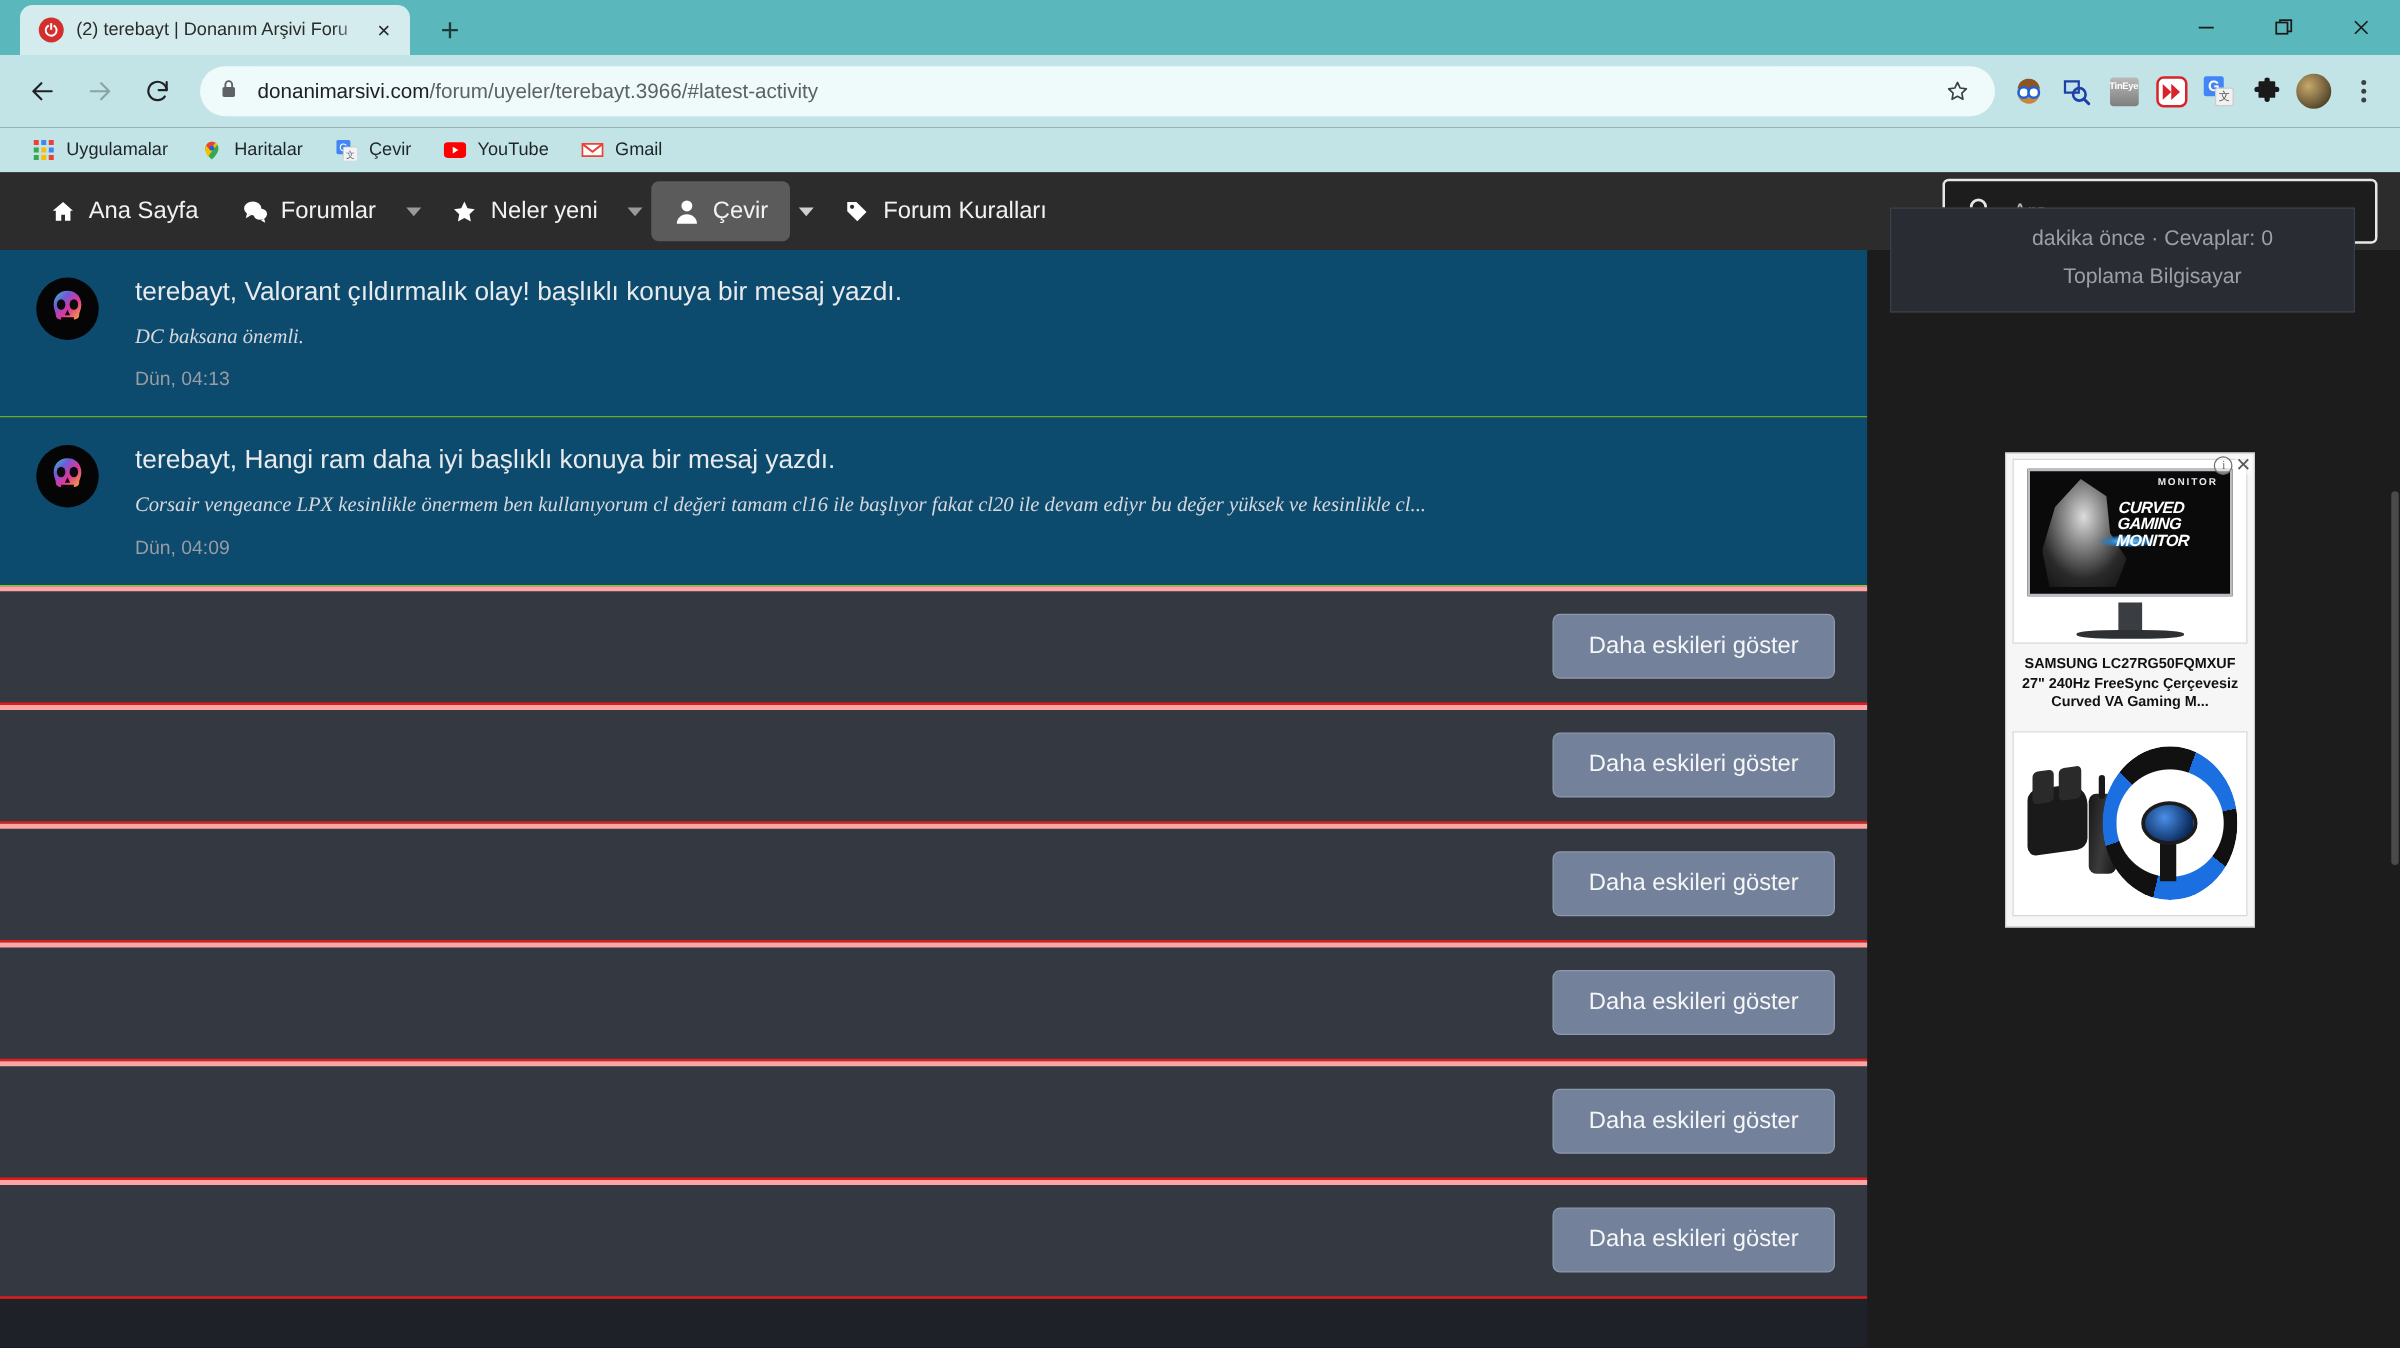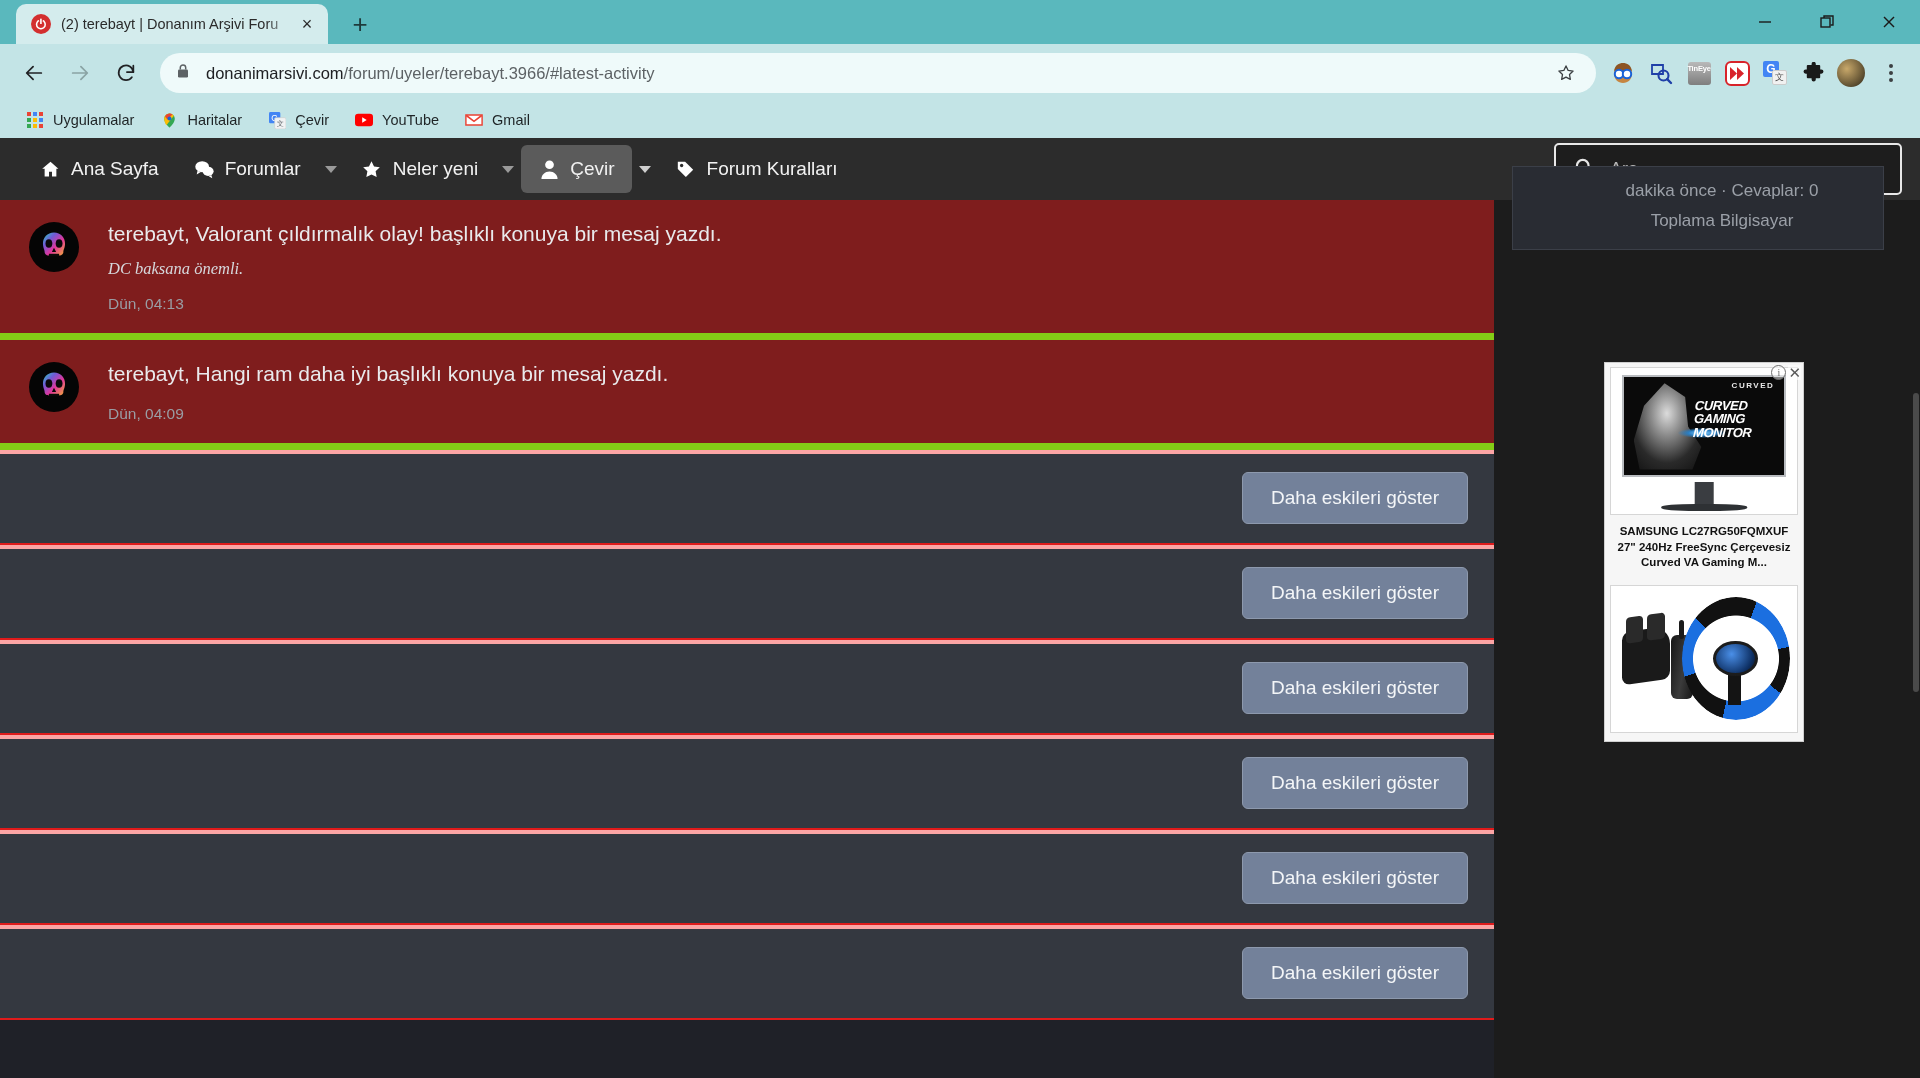--- a/index.html
+++ b/index.html
@@ -171,22 +171,22 @@
     display: flex; height: calc(100% - 62px);
   }
   .main-col {
     width: 1494px; background: #1f2128; position: relative;
     overflow: hidden; border-right: 0;
   }
   .main-inner { width: 1494px; }
 
   .act-row {
     padding: 20px 26px 20px 0;
-    display: flex; gap: 0; background: #7f1d1d;
-    border-bottom: 7px solid #84cc16;
+    display: flex; gap: 0; background: #0c4a6e;
+    border-bottom: 1px solid #84cc16;
   }
   .act-avatar-cell { width: 108px; flex:0 0 108px; display:flex;
                      justify-content:center; padding-top: 2px;}
   .act-avatar {
     width: 50px; height: 50px; border-radius: 50%;
     background: #050505; display:flex; align-items:center; justify-content:center;
     font-size: 28px; line-height:1;
     overflow:hidden;
   }
   .act-body { flex: 1; min-width: 0; }
@@ -619,20 +619,21 @@
                   <path d="M20 3c8 0 13 6 13 13 0 5-2 7-2 10 0 3-3 4-5 4h-12c-2 0-5-1-5-4 0-3-2-5-2-10C7 9 12 3 20 3z" fill="url(#sk)"></path>
                   <ellipse cx="14" cy="16" rx="4" ry="5" fill="#0a0a0a"></ellipse>
                   <ellipse cx="26" cy="16" rx="4" ry="5" fill="#0a0a0a"></ellipse>
                   <path d="M20 21l-2.5 5h5z" fill="#0a0a0a"></path>
                   <rect x="14" y="28" width="12" height="3" fill="#0a0a0a"></rect>
                 </svg>
               </div>
             </div>
             <div class="act-body">
               <div class="act-title">terebayt, Hangi ram daha iyi başlıklı konuya bir mesaj yazdı.</div>
+              <div class="act-snippet">Corsair vengeance LPX kesinlikle önermem ben kullanıyorum cl değeri tamam cl16 ile başlıyor fakat cl20 ile devam ediyr bu değer yüksek ve kesinlikle cl...</div>
               <div class="act-time">Dün, 04:09</div>
             </div>
           </div>
 
           <div class="older-block">
             <button class="older-btn">Daha eskileri göster</button>
           </div>
           <div class="older-block">
             <button class="older-btn">Daha eskileri göster</button>
           </div>
@@ -663,21 +664,21 @@
           <div class="ad-badge">
             <span class="ad-i">i</span>
             <span class="ad-x">✕</span>
           </div>
 
           <div class="ad-item">
             <div class="ad-img">
               <div class="m1-screen">
                 <div class="m1-figure"></div>
                 <div class="m1-glow"></div>
-                <div class="m1-brand">CURVED</div>
+                <div class="m1-brand">MONITOR</div>
                 <div class="m1-txt">CURVED GAMING MONITOR</div>
               </div>
               <div class="m-stand"></div>
               <div class="m-base"></div>
             </div>
             <div class="ad-cap">SAMSUNG LC27RG50FQMXUF 27" 240Hz FreeSync Çerçevesiz Curved VA Gaming M...</div>
           </div>
 
 
           <div class="ad-item">

